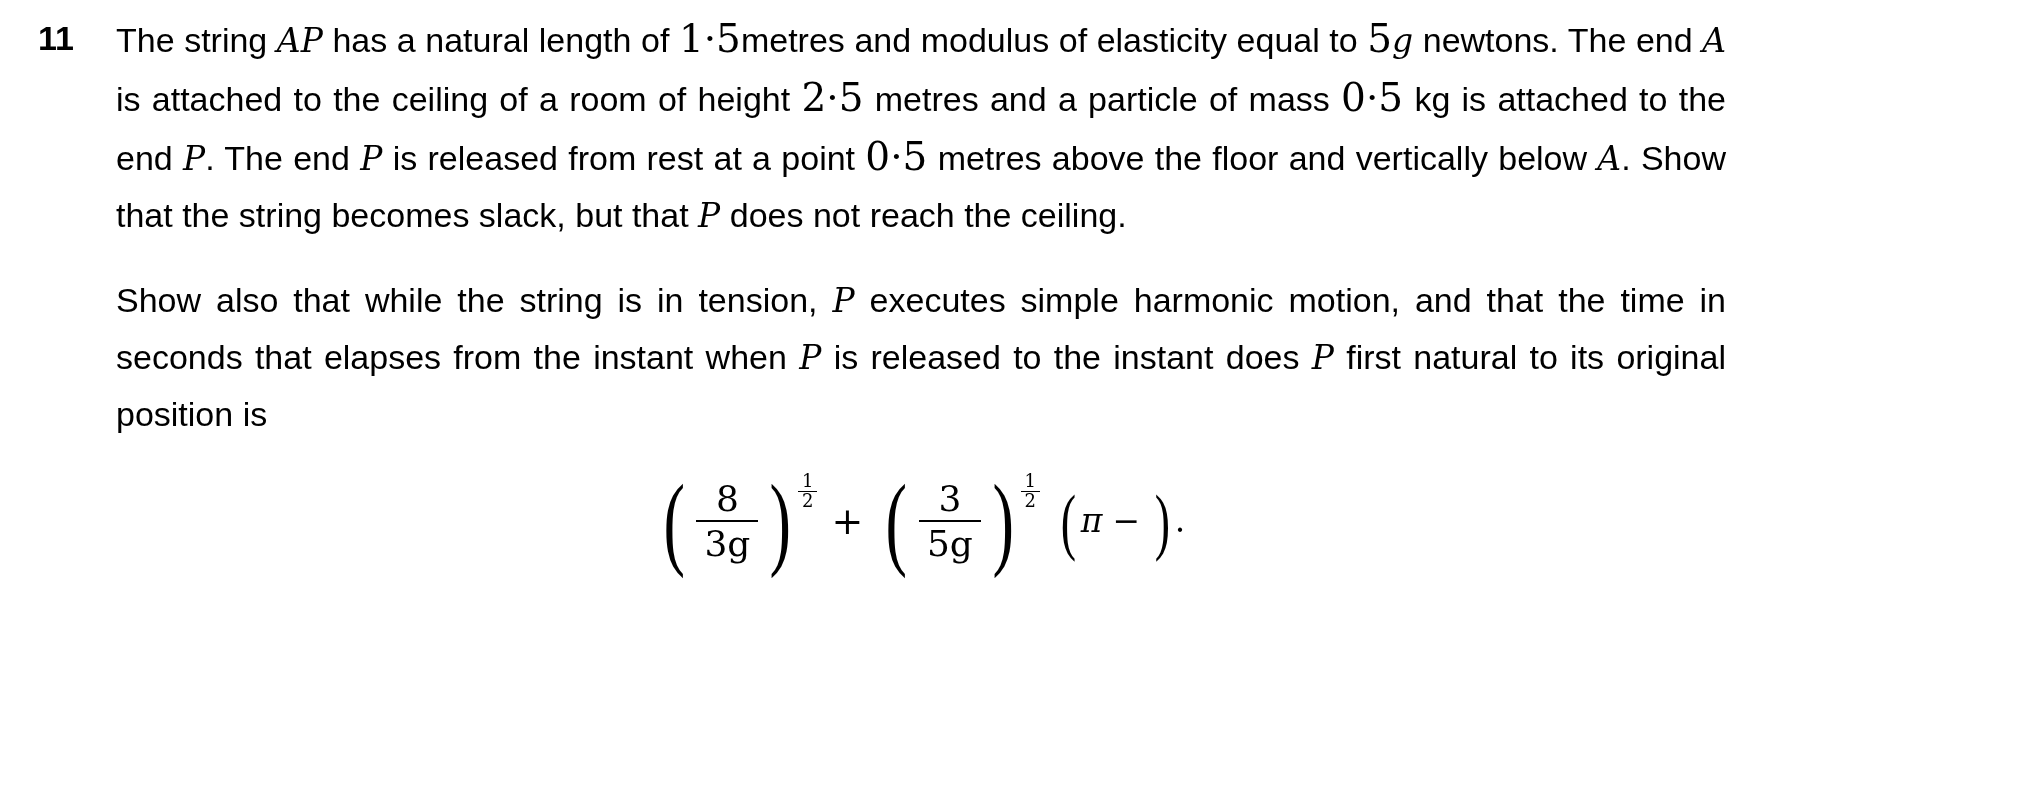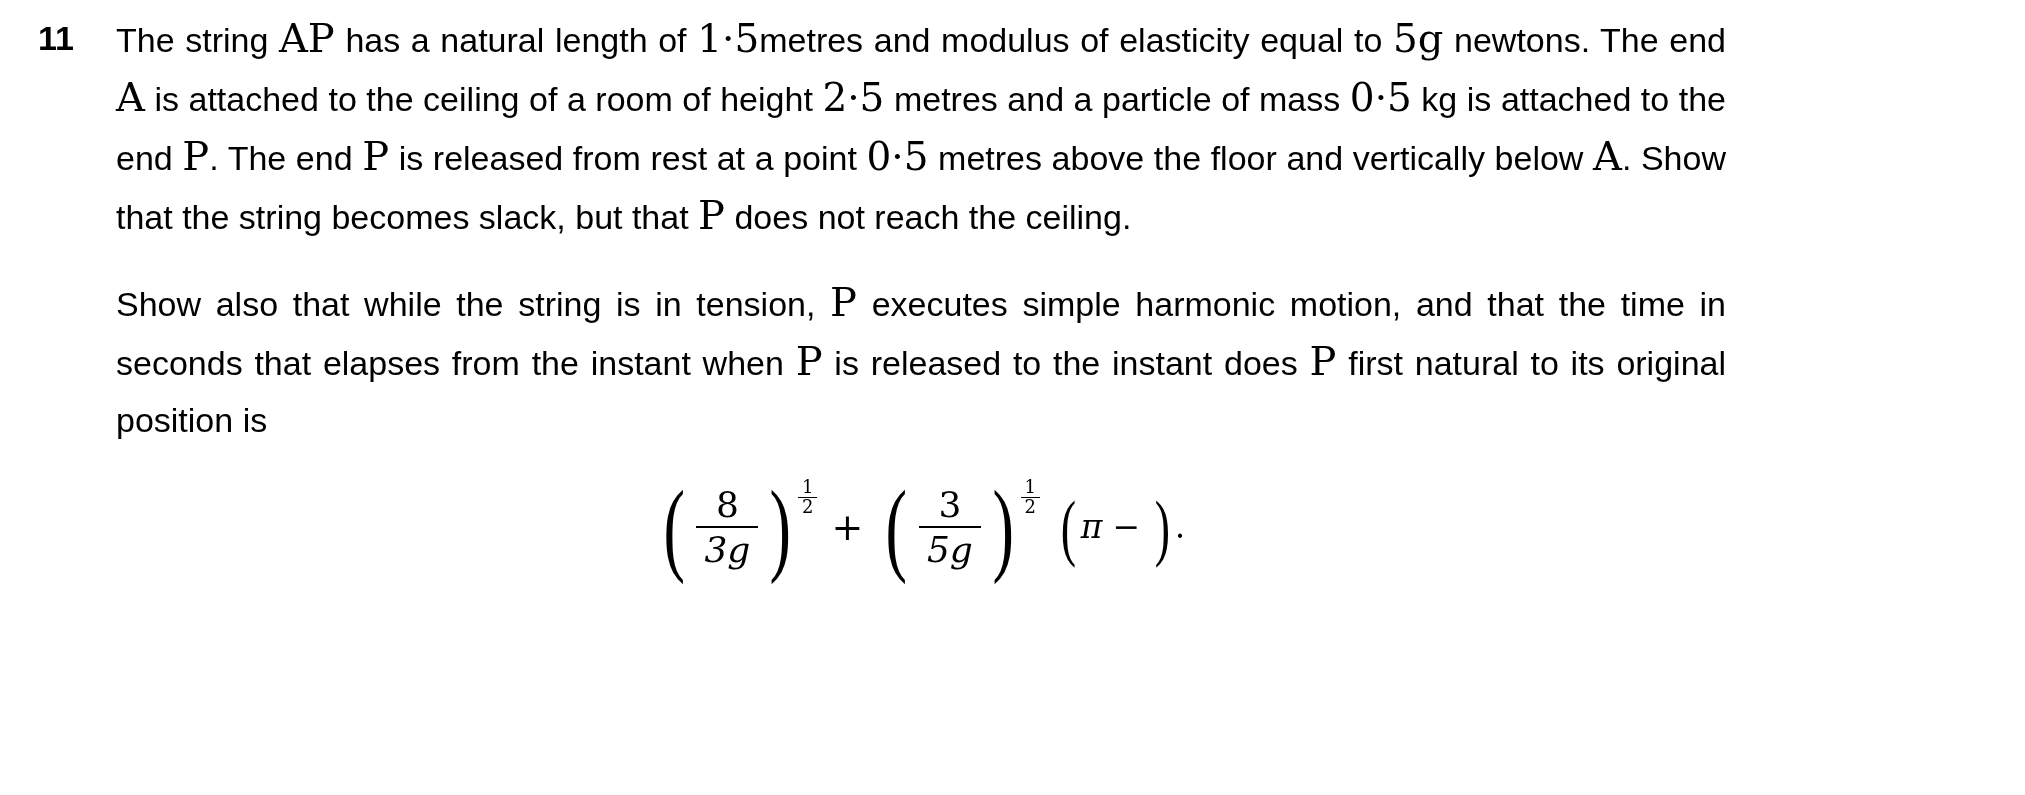--- a/index.html
+++ b/index.html
@@ -45,21 +45,22 @@
     font-size: 34px;
     line-height: 57px;
     text-align: justify;
     text-justify: inter-word;
     margin: 0 0 28px 0;
     white-space: normal;
   }
   .para:last-child { margin-bottom: 0; }
   .mathvar {
     font-family: "DejaVu Serif", serif;
-    font-size: 40px;
+    font-style: italic;
+    font-size: 33px;
   }
   .mathnum {
     font-family: "DejaVu Serif", serif;
     font-style: normal;
     font-size: 39px;
   }
   .mathrm {
     font-family: "DejaVu Serif", serif;
     font-style: normal;
     font-size: 33px;
@@ -101,21 +102,21 @@
     align-items: center;
     justify-content: center;
     vertical-align: middle;
     margin: 0 5px;
   }
   .frac .num, .frac .den {
     padding: 1px 8px;
     font-size: 36px;
     font-family: "DejaVu Serif", serif;
   }
-  .frac .den { font-style: italic; }
+  .frac .den { }
   .frac .bar {
     width: 100%;
     height: 2px;
     background: #000;
   }
   .sup-frac {
     display: inline-flex;
     flex-direction: column;
     align-items: center;
     font-size: 18px;

